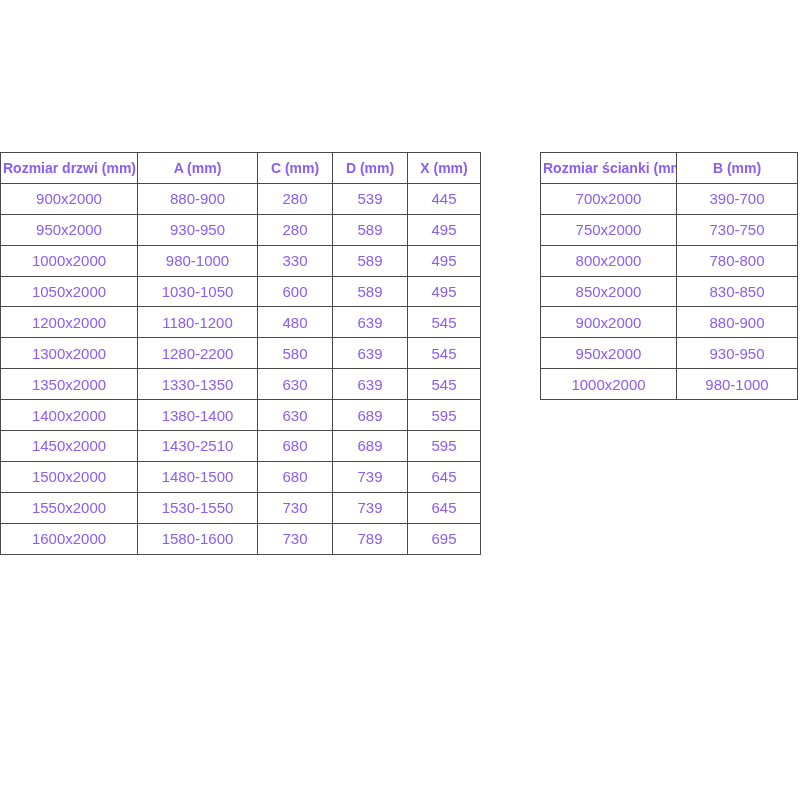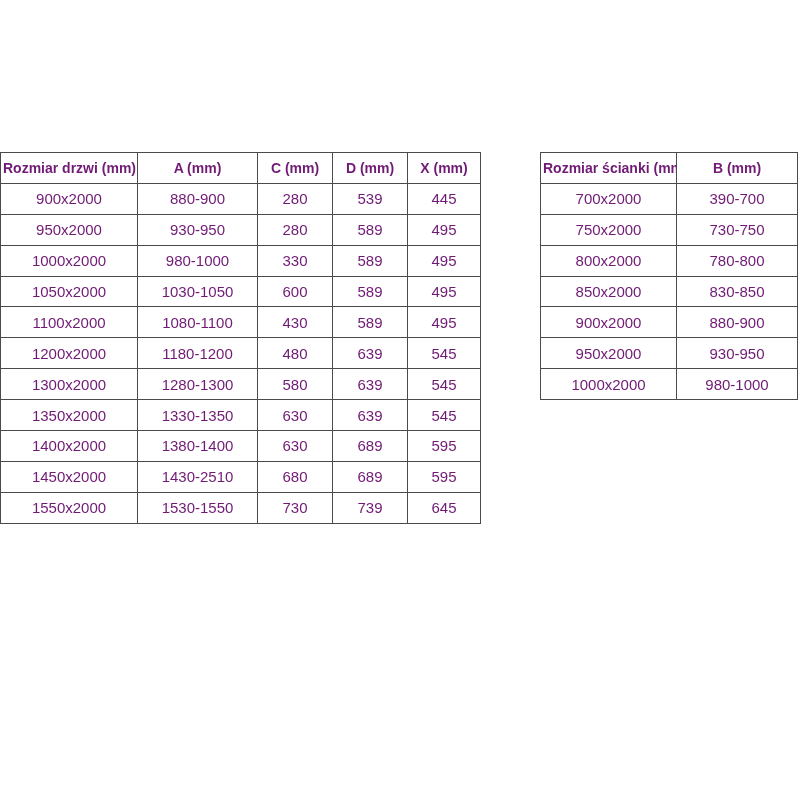--- a/index.html
+++ b/index.html
@@ -12,21 +12,21 @@
   .canvas {
     position: relative;
     width: 800px; height: 800px;
     background: #ffffff;
   }
   table.spec-table {
     position: absolute;
     border-collapse: collapse;
     table-layout: fixed;
     background: #ffffff;
-    color: #701a75;
+    color: #8b5cf6;
   }
   table.spec-table th,
   table.spec-table td {
     border: 1px solid #4a4a4a;
     text-align: center;
     vertical-align: middle;
     height: 30.9px;
     padding: 0 2px;
     white-space: nowrap;
     overflow: hidden;
@@ -87,36 +87,29 @@
           <td>495</td>
         </tr>
         <tr>
           <td>1050x2000</td>
           <td>1030-1050</td>
           <td>600</td>
           <td>589</td>
           <td>495</td>
         </tr>
         <tr>
-          <td>1100x2000</td>
-          <td>1080-1100</td>
-          <td>430</td>
-          <td>589</td>
-          <td>495</td>
-        </tr>
-        <tr>
           <td>1200x2000</td>
           <td>1180-1200</td>
           <td>480</td>
           <td>639</td>
           <td>545</td>
         </tr>
         <tr>
           <td>1300x2000</td>
-          <td>1280-1300</td>
+          <td>1280-2200</td>
           <td>580</td>
           <td>639</td>
           <td>545</td>
         </tr>
         <tr>
           <td>1350x2000</td>
           <td>1330-1350</td>
           <td>630</td>
           <td>639</td>
           <td>545</td>
@@ -129,25 +122,39 @@
           <td>595</td>
         </tr>
         <tr>
           <td>1450x2000</td>
           <td>1430-2510</td>
           <td>680</td>
           <td>689</td>
           <td>595</td>
         </tr>
         <tr>
+          <td>1500x2000</td>
+          <td>1480-1500</td>
+          <td>680</td>
+          <td>739</td>
+          <td>645</td>
+        </tr>
+        <tr>
           <td>1550x2000</td>
           <td>1530-1550</td>
           <td>730</td>
           <td>739</td>
           <td>645</td>
+        </tr>
+        <tr>
+          <td>1600x2000</td>
+          <td>1580-1600</td>
+          <td>730</td>
+          <td>789</td>
+          <td>695</td>
         </tr>
       </tbody>
   </table>
 
   <table id="wall-table" class="spec-table">
     <colgroup>
       <col style="width:136px">
       <col style="width:121px">
     </colgroup>
     <thead>

